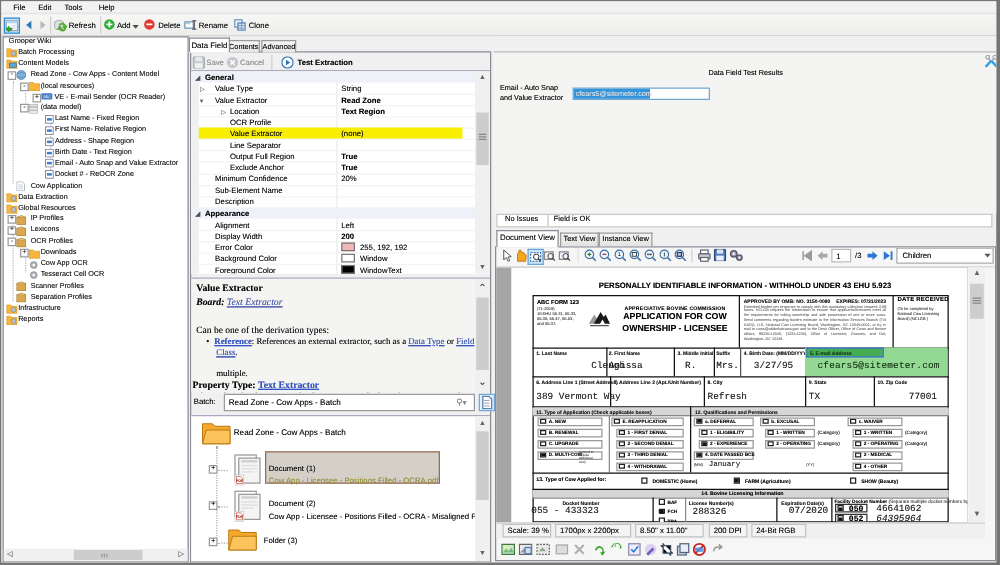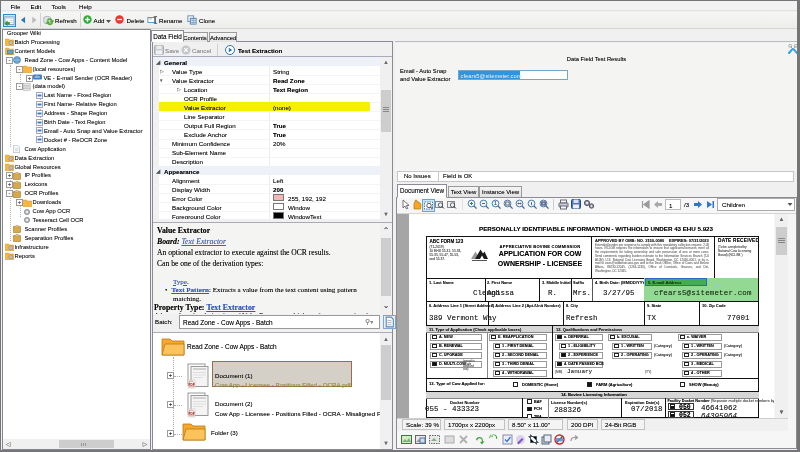--- a/index.html
+++ b/index.html
@@ -364,25 +364,24 @@
       <div style="position:absolute;left:135px;top:155.7px;font-size:6.2px;white-space:nowrap;">WindowText</div>
       <div style="position:absolute;right:0;top:0;width:12px;height:100%;background:#f0f0f0;"></div>
       <div style="position:absolute;right:0;top:0;width:12px;height:10px;color:#666;font-size:5.5px;text-align:center;line-height:10px;">▲</div>
       <div style="position:absolute;right:0;bottom:0;width:12px;height:10px;color:#666;font-size:5.5px;text-align:center;line-height:10px;">▼</div>
       <div style="position:absolute;right:1px;top:33px;width:10px;height:42px;background:#cdcdcd;"></div>
       <div style="position:absolute;right:3px;top:52px;width:6px;height:1px;background:#888;box-shadow:0 2px #888,0 -2px #888;"></div>
     </div>
 <div class="ab" style="left:152px;top:221px;width:239px;height:92px;background:#f4f4f3;border-top:1px solid #aab;z-index:2;overflow:hidden;">
       <div style="position:absolute;left:4px;top:3px;font-family:'Liberation Serif',serif;font-size:7.8px;font-weight:bold;">Value Extractor</div>
       <div style="position:absolute;left:4px;top:14px;font-family:'Liberation Serif',serif;font-size:7.8px;"><i><b>Board:</b></i> <i><u style="color:#4a5fc1;">Text Extractor</u></i></div>
-      <div style="position:absolute;left:4px;top:25px;font-family:'Liberation Serif',serif;font-size:7.6px;white-space:nowrap;">An optional extractor to execute against the OCR results.</div>
       <div style="position:absolute;left:4px;top:36px;font-family:'Liberation Serif',serif;font-size:7.6px;white-space:nowrap;">Can be one of the derivation types:</div>
-      <div style="position:absolute;left:20px;top:55px;font-family:'Liberation Serif',serif;font-size:7.05px;white-space:nowrap;"><u style="color:#3355cc;">Type</u>.</div>
-      <div style="position:absolute;left:12px;top:62.5px;font-family:'Liberation Serif',serif;font-size:7.05px;white-space:nowrap;"><span style="margin-right:4px;">•</span><b><u style="color:#3355cc;">Text Pattern</u></b>: Extracts a value from the text content using pattern</div>
-      <div style="position:absolute;left:20px;top:71.5px;font-family:'Liberation Serif',serif;font-size:7.05px;white-space:nowrap;">matching.</div>
+      <div style="position:absolute;left:12px;top:46px;font-family:'Liberation Serif',serif;font-size:7.05px;white-space:nowrap;"><span style="margin-right:4px;">•</span><b><u style="color:#3355cc;">Reference</u></b>: References an external extractor, such as a <u style="color:#3355cc;">Data Type</u> or <u style="color:#3355cc;">Field</u></div>
+      <div style="position:absolute;left:20px;top:55px;font-family:'Liberation Serif',serif;font-size:7.05px;white-space:nowrap;"><u style="color:#3355cc;">Class</u>.</div>
+      <div style="position:absolute;left:20px;top:71.5px;font-family:'Liberation Serif',serif;font-size:7.05px;white-space:nowrap;">multiple.</div>
       <div style="position:absolute;left:1px;top:80px;font-family:'Liberation Serif',serif;font-size:7.8px;"><b>Property Type:</b> <b><u style="color:#3355cc;">Text Extractor</u></b></div>
       <div style="position:absolute;left:1px;top:88.5px;font-family:'Liberation Serif',serif;font-size:7.4px;color:#333;white-space:nowrap;">A base class for derivation of ValueExtractor which perform extraction from text</div>
       <div style="position:absolute;right:0;top:0;width:12px;height:100%;background:#f0f0f0;"></div>
       <div style="position:absolute;right:0;top:2px;width:12px;height:12px;color:#444;font-size:8px;text-align:center;line-height:12px;">⌃</div>
       <div style="position:absolute;right:0;bottom:2px;width:12px;height:12px;color:#444;font-size:8px;text-align:center;line-height:12px;">⌄</div>
       <div style="position:absolute;right:1px;top:15px;width:10px;height:58px;background:#cdcdcd;"></div>
     </div>
 <div class="ab" style="left:154px;top:317px;z-index:3;font-size:6.2px;">Batch:</div>
 <div class="ab" style="left:178px;top:314px;width:201px;height:14px;background:#fff;border:1px solid #999;z-index:3;font-size:6.5px;line-height:13px;padding-left:3px;">Read Zone - Cow Apps - Batch</div>
 <div class="ab" style="left:364px;top:317px;z-index:4;font-size:7px;color:#888;">⚲<span style="font-size:6px;">▾</span></div>
@@ -771,21 +770,21 @@
       <div style="position:absolute;left:137.0px;top:185.5px;font-size:3.8px;font-weight:bold;">BAF</div>
       <div style="position:absolute;left:130.0px;top:192.8px;width:4.6px;height:4.6px;border:0.8px solid #222;background:#fff;"></div>
       <div style="position:absolute;left:131.3px;top:194.1px;width:2.6px;height:2.6px;background:#111;"></div>
       <div style="position:absolute;left:137.0px;top:193.0px;font-size:3.8px;font-weight:bold;">FCH</div>
       <div style="position:absolute;left:130.0px;top:200.4px;width:4.6px;height:4.6px;border:0.8px solid #222;background:#fff;"></div>
       <div style="position:absolute;left:137.0px;top:200.6px;font-size:3.8px;font-weight:bold;">TRA</div>
       <div style="position:absolute;left:154.0px;top:185.5px;font-size:4px;font-weight:bold;color:#111;white-space:nowrap;">License Number(s)</div>
       <div style="position:absolute;left:157.0px;top:191.5px;font-family:'Liberation Mono',monospace;font-size:7.5px;color:#1a1a1a;white-space:nowrap;">288326</div>
       <div style="position:absolute;left:224.0px;top:184.0px;width:1px;height:20px;background:#111;"></div>
       <div style="position:absolute;left:228.0px;top:185.5px;font-size:4px;font-weight:bold;color:#111;white-space:nowrap;">Expiration Date(s)</div>
-      <div style="position:absolute;left:234.0px;top:191.0px;font-family:'Liberation Mono',monospace;font-size:7.5px;color:#1a1a1a;white-space:nowrap;">07/2018</div>
+      <div style="position:absolute;left:234.0px;top:191.0px;font-family:'Liberation Mono',monospace;font-size:7.5px;color:#1a1a1a;white-space:nowrap;">07/2020</div>
       <div style="position:absolute;left:268.0px;top:184.0px;width:1px;height:20px;background:#111;"></div>
       <div style="position:absolute;left:270.5px;top:184.8px;font-size:3.8px;font-weight:bold;white-space:nowrap;">Facility Docket Number <span style="font-weight:normal;color:#444;">(Separate multiple docket numbers by ",")</span></div>
       <div style="position:absolute;left:271px;top:189.3px;width:26px;height:7px;border:0.7px solid #333;background:#fff;"></div>
       <div style="position:absolute;left:273.0px;top:190.3px;width:4.6px;height:4.6px;border:0.8px solid #222;background:#fff;"></div>
       <div style="position:absolute;left:274.3px;top:191.6px;width:2.6px;height:2.6px;background:#111;"></div>
       <div style="position:absolute;left:282.0px;top:190.0px;font-family:'Liberation Mono',monospace;font-size:6.5px;font-weight:bold;">050</div>
       <div style="position:absolute;left:304.0px;top:190.0px;font-family:'Liberation Mono',monospace;font-size:7.5px;color:#1a1a1a;white-space:nowrap;">46641062</div>
       <div style="position:absolute;left:271px;top:197.3px;width:26px;height:7px;border:0.7px solid #333;background:#fff;"></div>
       <div style="position:absolute;left:273.0px;top:198.3px;width:4.6px;height:4.6px;border:0.8px solid #222;background:#fff;"></div>
       <div style="position:absolute;left:274.3px;top:199.6px;width:2.6px;height:2.6px;background:#111;"></div>

